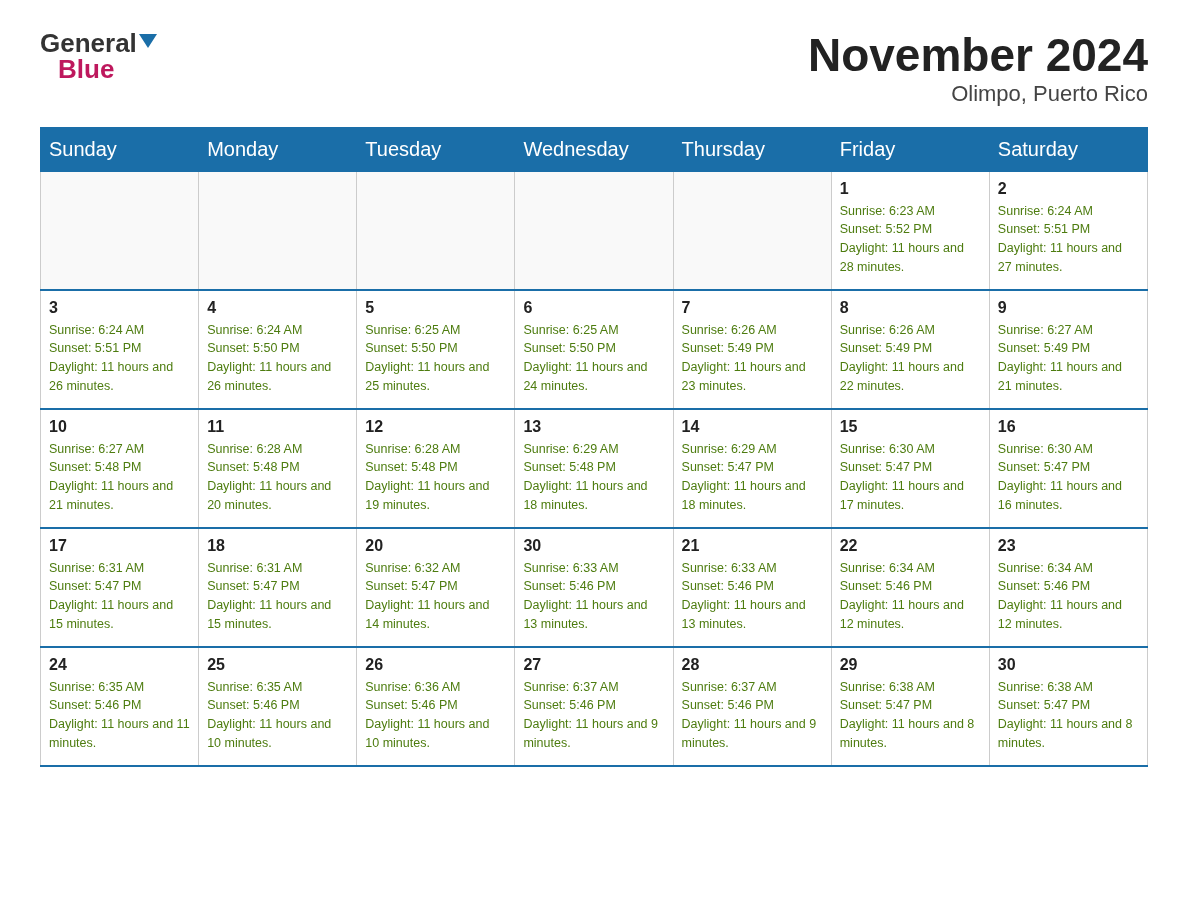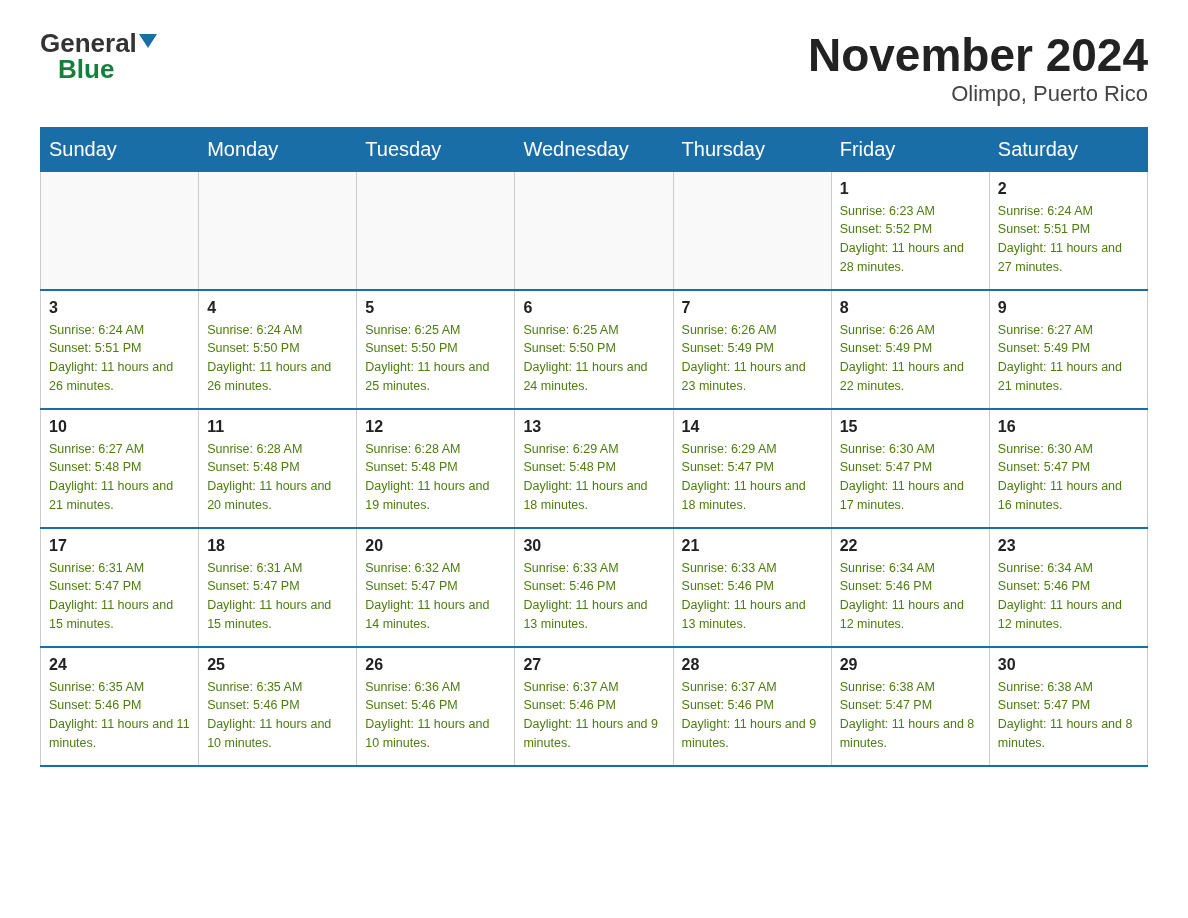--- a/index.html
+++ b/index.html
@@ -23,21 +23,21 @@
     }
     .logo-general {
       font-size: 26px;
       font-weight: bold;
       color: #333;
       line-height: 1;
     }
     .logo-blue {
       font-size: 26px;
       font-weight: bold;
-      color: #15803d;
+      color: #be185d;
       line-height: 1;
       margin-left: 18px;
     }
     .logo-triangle {
       display: inline-block;
       width: 0;
       height: 0;
       border-left: 9px solid transparent;
       border-right: 9px solid transparent;
       border-top: 14px solid #1a6ea8;

